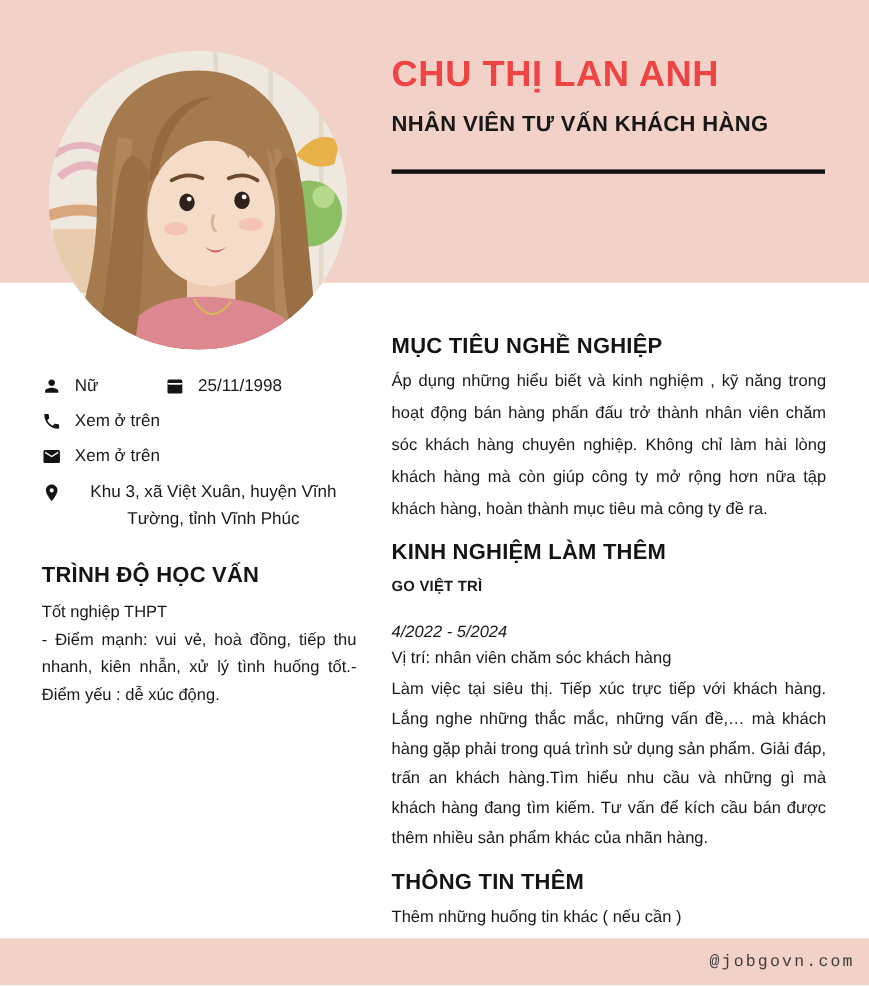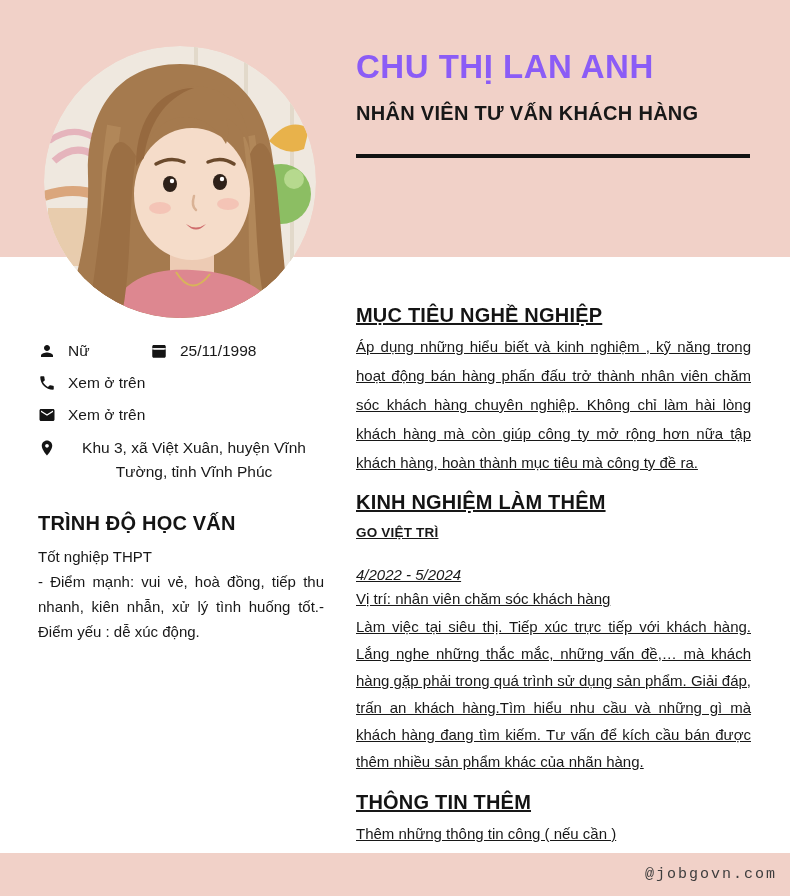--- a/index.html
+++ b/index.html
@@ -40,21 +40,21 @@
     overflow: hidden;
   }
   .photo svg { display: block; }
 
   .header-text {
     position: absolute; left: 356px; top: 48px;
     width: 395px;
   }
   .name {
     font-size: 33px; font-weight: 700;
-    letter-spacing: 0.5px; color: #8b5cf6;
+    letter-spacing: 0.5px; color: #ef4444;
     line-height: 38px;
   }
   .job-title {
     margin-top: 16px;
     font-size: 20px; font-weight: 700;
     letter-spacing: 0.3px; color: #181818;
   }
   .divider {
     margin-top: 29px;
     width: 394px; height: 4px;
@@ -79,21 +79,20 @@
     font-size: 20px; font-weight: 700;
     letter-spacing: 0.2px; line-height: 26px; color: #141414;
   }
   .left-col h2.sec { margin-top: 26px; margin-bottom: 8px; }
   .left-col .body { font-size: 15px; line-height: 25px; }
   .left-col .just { text-align: justify; }
 
   .right-col {
     position: absolute; left: 356px; top: 302px;
     width: 395px;
-    text-decoration: underline;
   }
   .right-col h2.sec { margin: 12px 0 4px 0; }
   .right-col h2.sec:first-child { margin-top: 0; }
   .obj { font-size: 15px; line-height: 29px; text-align: justify; }
   .company { font-size: 13.5px; font-weight: 700; letter-spacing: 0.2px; line-height: 22px; margin-top: 7px; }
   .period { font-size: 15px; font-style: italic; line-height: 22px; margin-top: 20px; }
   .position { font-size: 15px; line-height: 22px; margin-top: 2px; }
   .desc { font-size: 15px; line-height: 27px; text-align: justify; margin-top: 3px; }
   .extra { font-size: 15px; line-height: 22px; margin-top: 8px; }
   .right-col h2.last { margin-top: 14px; }
@@ -217,20 +216,20 @@
     <h2 class="sec">MỤC TIÊU NGHỀ NGHIỆP</h2>
     <p class="obj">Áp dụng những hiểu biết và kinh nghiệm , kỹ năng trong hoạt động bán hàng phấn đấu trở thành nhân viên chăm sóc khách hàng chuyên nghiệp. Không chỉ làm hài lòng khách hàng mà còn giúp công ty mở rộng hơn nữa tập khách hàng, hoàn thành mục tiêu mà công ty đề ra.</p>
 
     <h2 class="sec">KINH NGHIỆM LÀM THÊM</h2>
     <div class="company">GO VIỆT TRÌ</div>
     <div class="period">4/2022 - 5/2024</div>
     <div class="position">Vị trí: nhân viên chăm sóc khách hàng</div>
     <p class="desc">Làm việc tại siêu thị. Tiếp xúc trực tiếp với khách hàng. Lắng nghe những thắc mắc, những vấn đề,… mà khách hàng gặp phải trong quá trình sử dụng sản phẩm. Giải đáp, trấn an khách hàng.Tìm hiểu nhu cầu và những gì mà khách hàng đang tìm kiếm.  Tư vấn để kích cầu bán được thêm nhiều sản phẩm khác của nhãn hàng.</p>
 
     <h2 class="sec last">THÔNG TIN THÊM</h2>
-    <div class="extra">Thêm những thông tin công ( nếu cần )</div>
+    <div class="extra">Thêm những huống tin khác ( nếu cần )</div>
   </div>
 
   <div class="footer-band">
     <span class="watermark">@jobgovn.com</span>
   </div>
 
 </div>
 
 </body></html>

